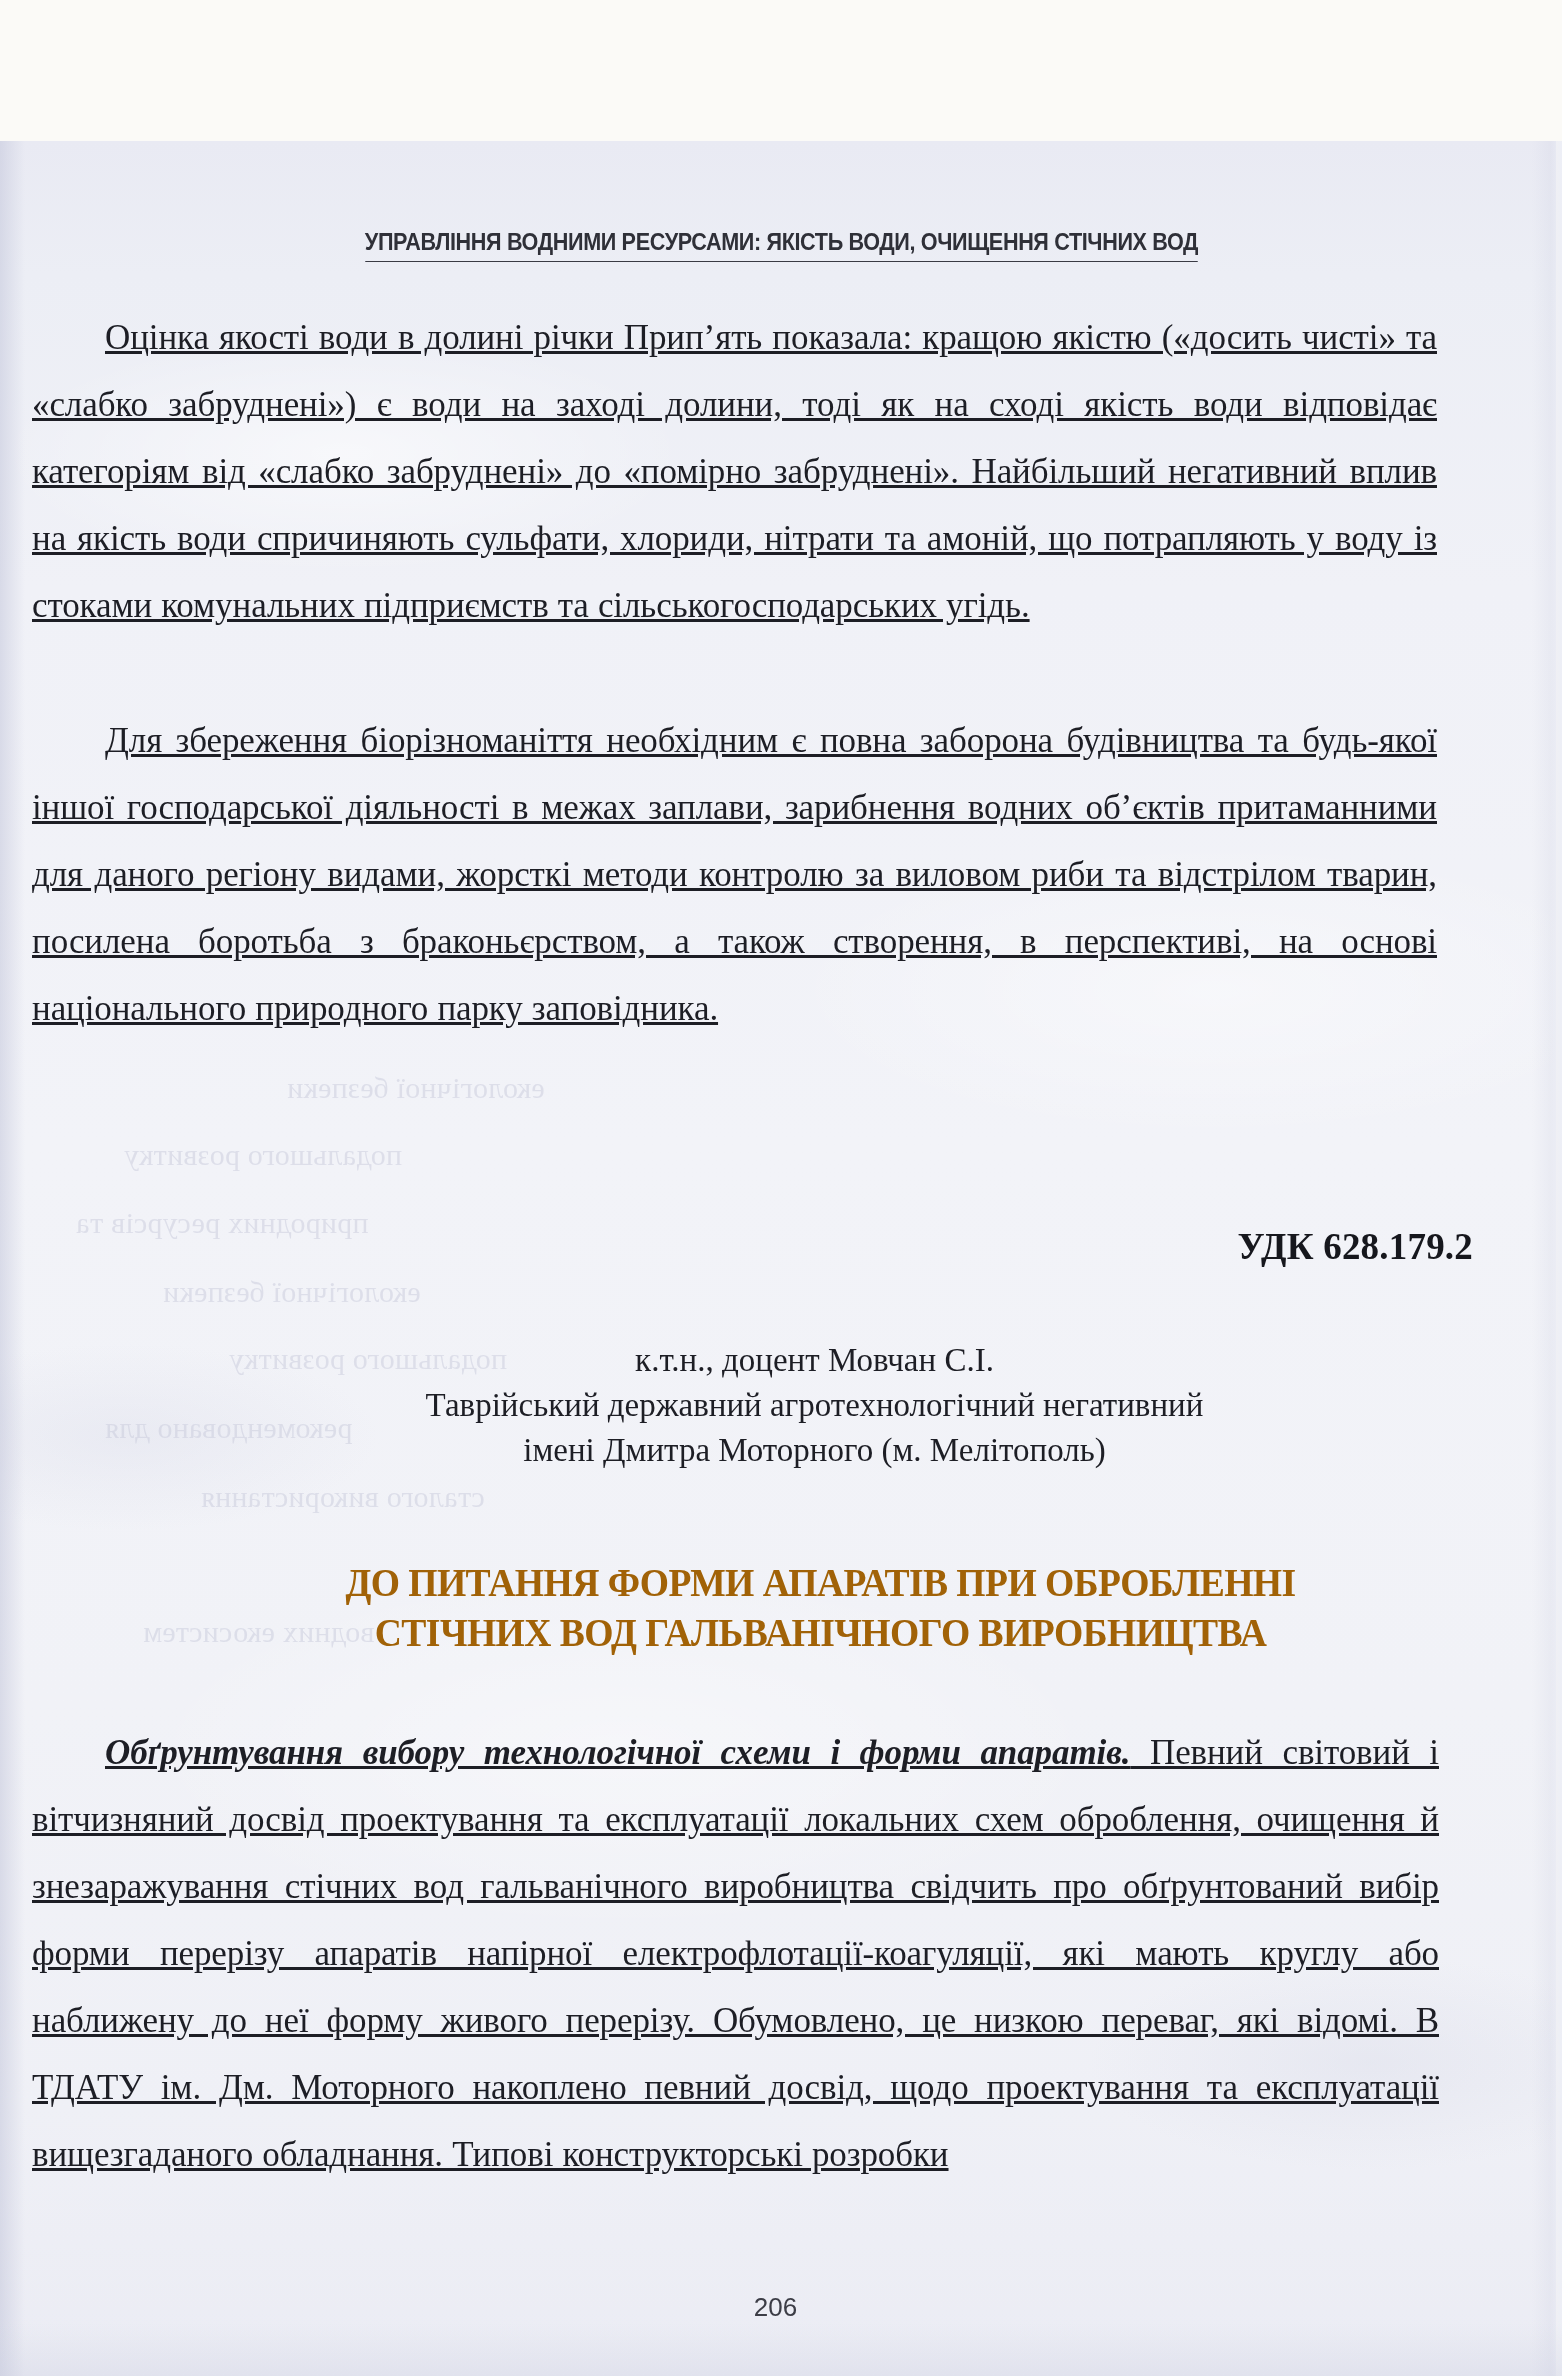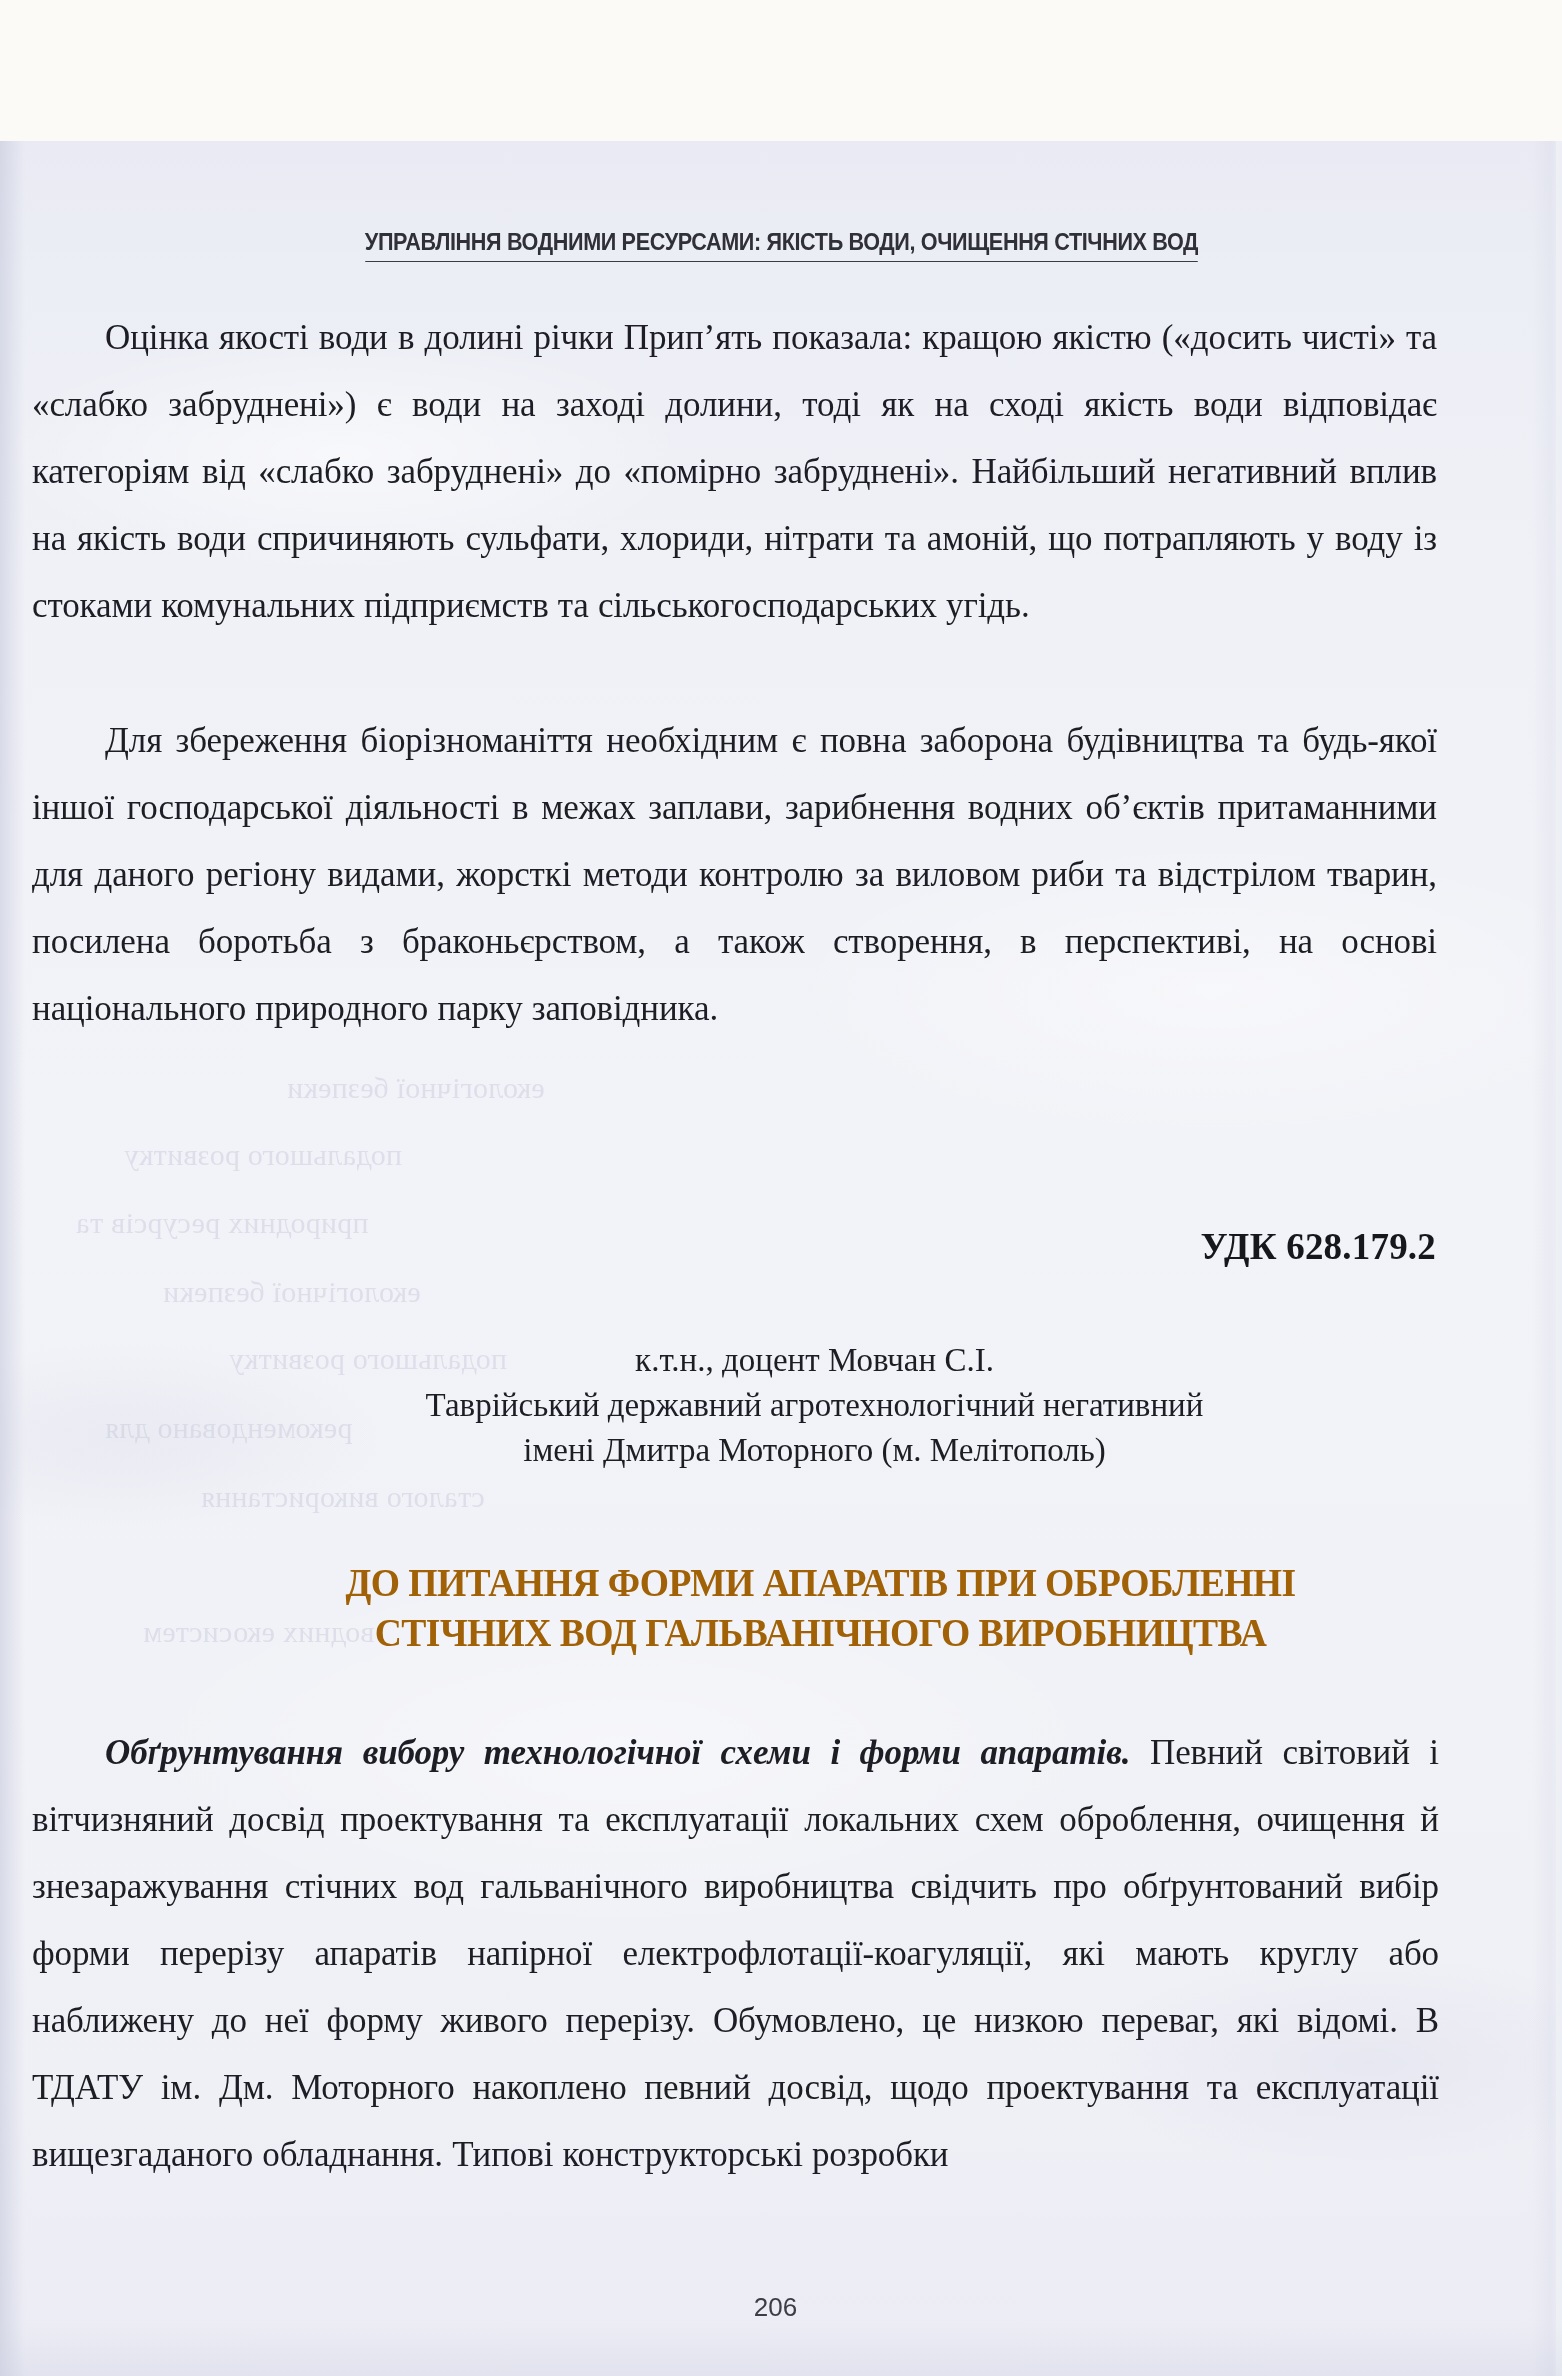--- a/index.html
+++ b/index.html
@@ -90,20 +90,21 @@
     left: 32px;
     width: 1405px;
     text-align: justify;
     text-align-last: left;
     font-size: 35px;
     line-height: 67px;
     color: #1d1e25;
     text-indent: 73px;
     letter-spacing: -0.1px;
     word-spacing: 0.5px;
+    text-decoration: underline;
   }
 
   #para-1 { top: 304px; }
   #para-2 { top: 707px; }
   #para-body { top: 1719px; width: 1407px; }
 
   .lead-in {
     font-weight: bold;
     font-style: italic;
   }
@@ -112,20 +113,21 @@
   #udc {
     position: absolute;
     left: 0;
     top: 1225px;
     width: 1436px;
     text-align: right;
     font-size: 37px;
     font-weight: bold;
     color: #16171d;
     letter-spacing: 0.2px;
+    padding-left: 37px;
   }
 
   
   #author-block {
     position: absolute;
     left: 0;
     top: 1338px;
     width: 1563px;
     text-align: center;
     font-size: 33px;

